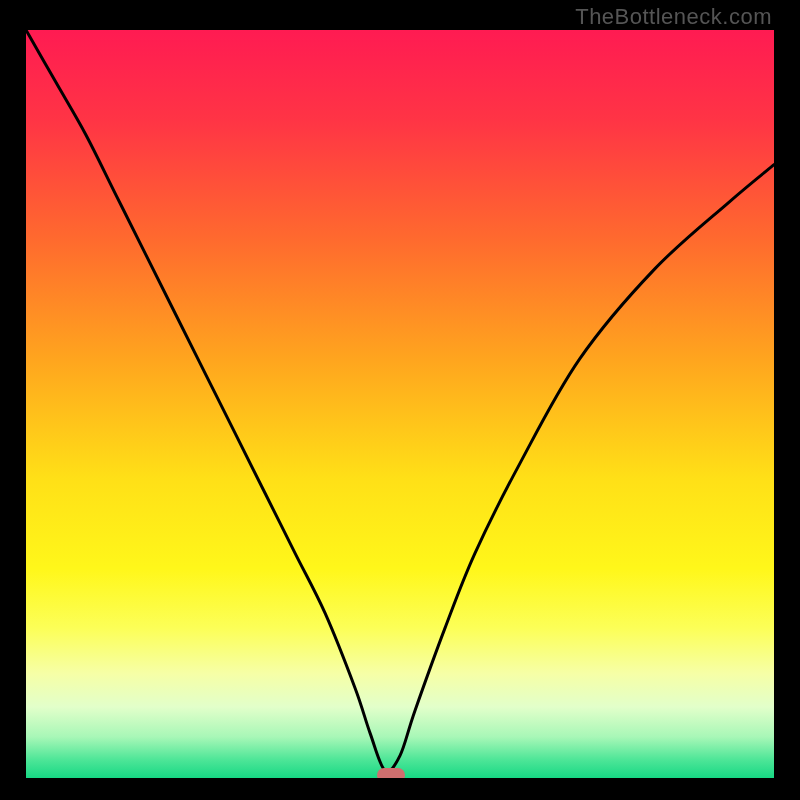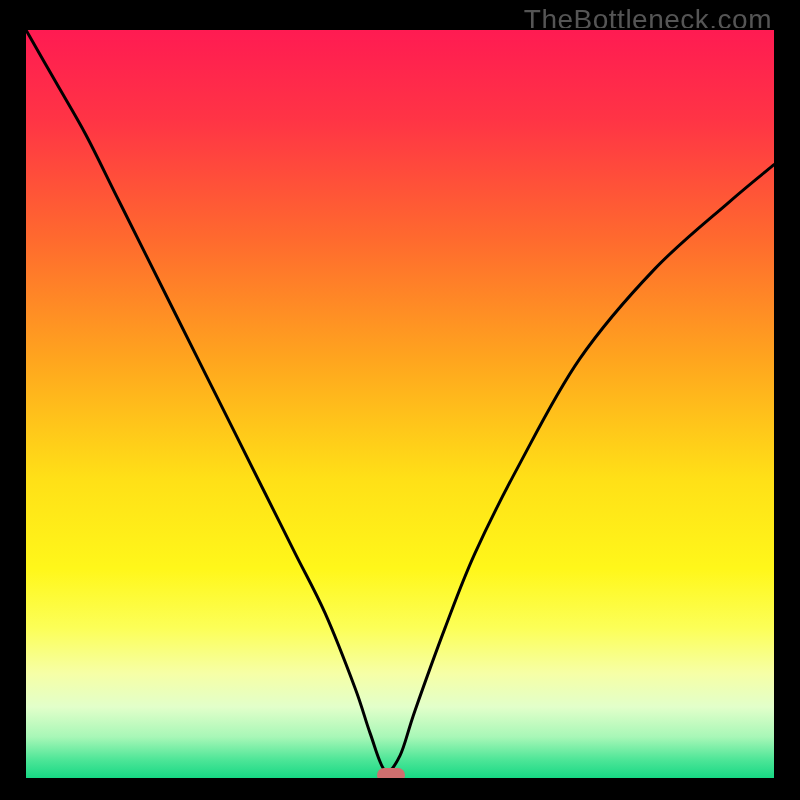--- a/index.html
+++ b/index.html
@@ -24,21 +24,21 @@
   }
   .gradient-bg {
     position: absolute;
     inset: 0;
   }
   .watermark {
     position: absolute;
     top: 4px;
     right: 28px;
     color: #555;
-    font-size: 28px;
+    font-size: 22px;
     font-weight: 500;
     letter-spacing: 0.5px;
   }
   svg.curve {
     position: absolute;
     inset: 0;
     width: 100%;
     height: 100%;
   }
   .marker {

